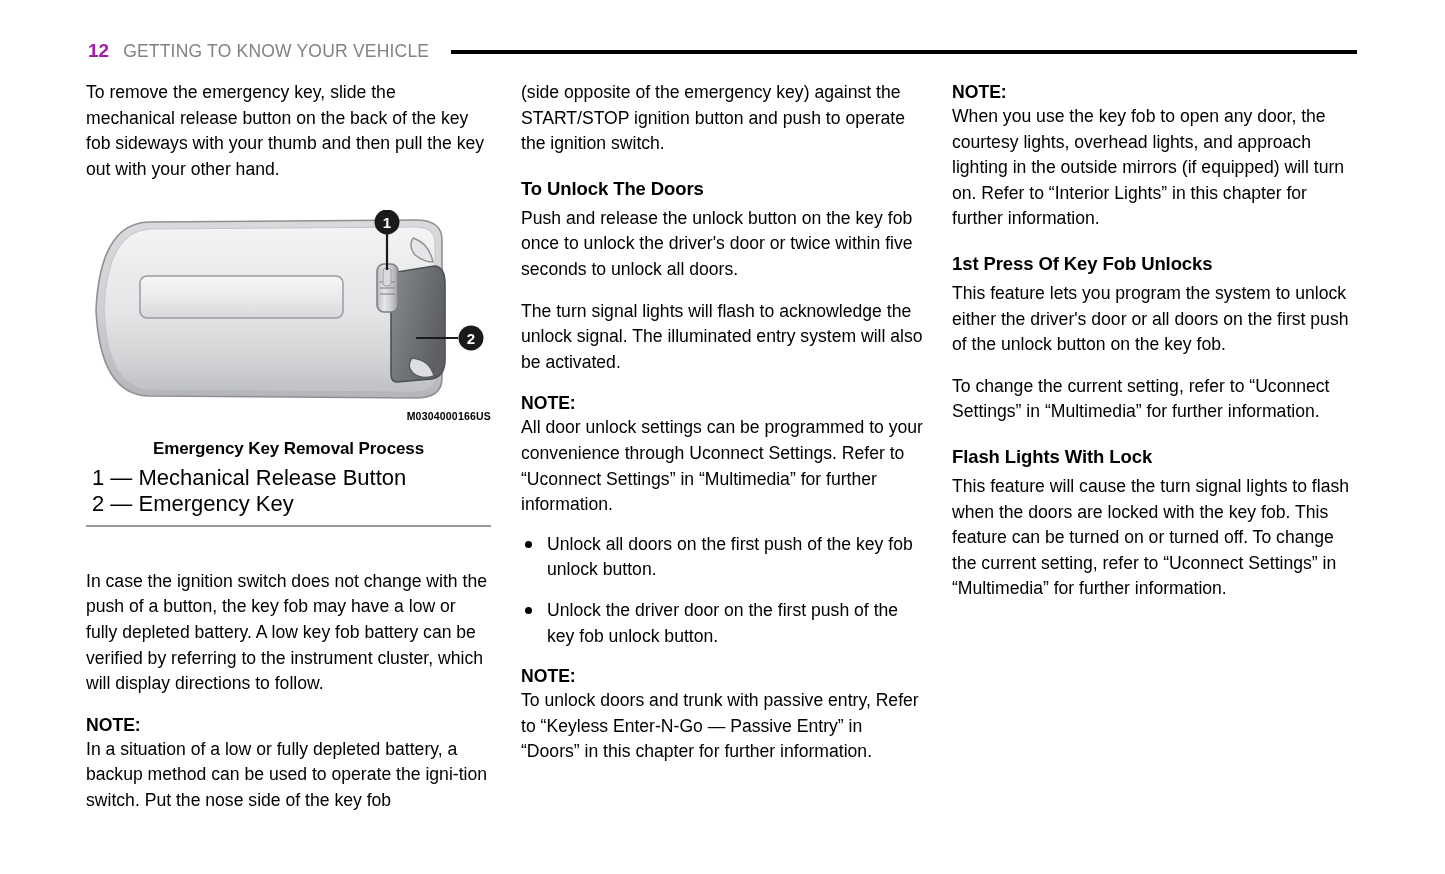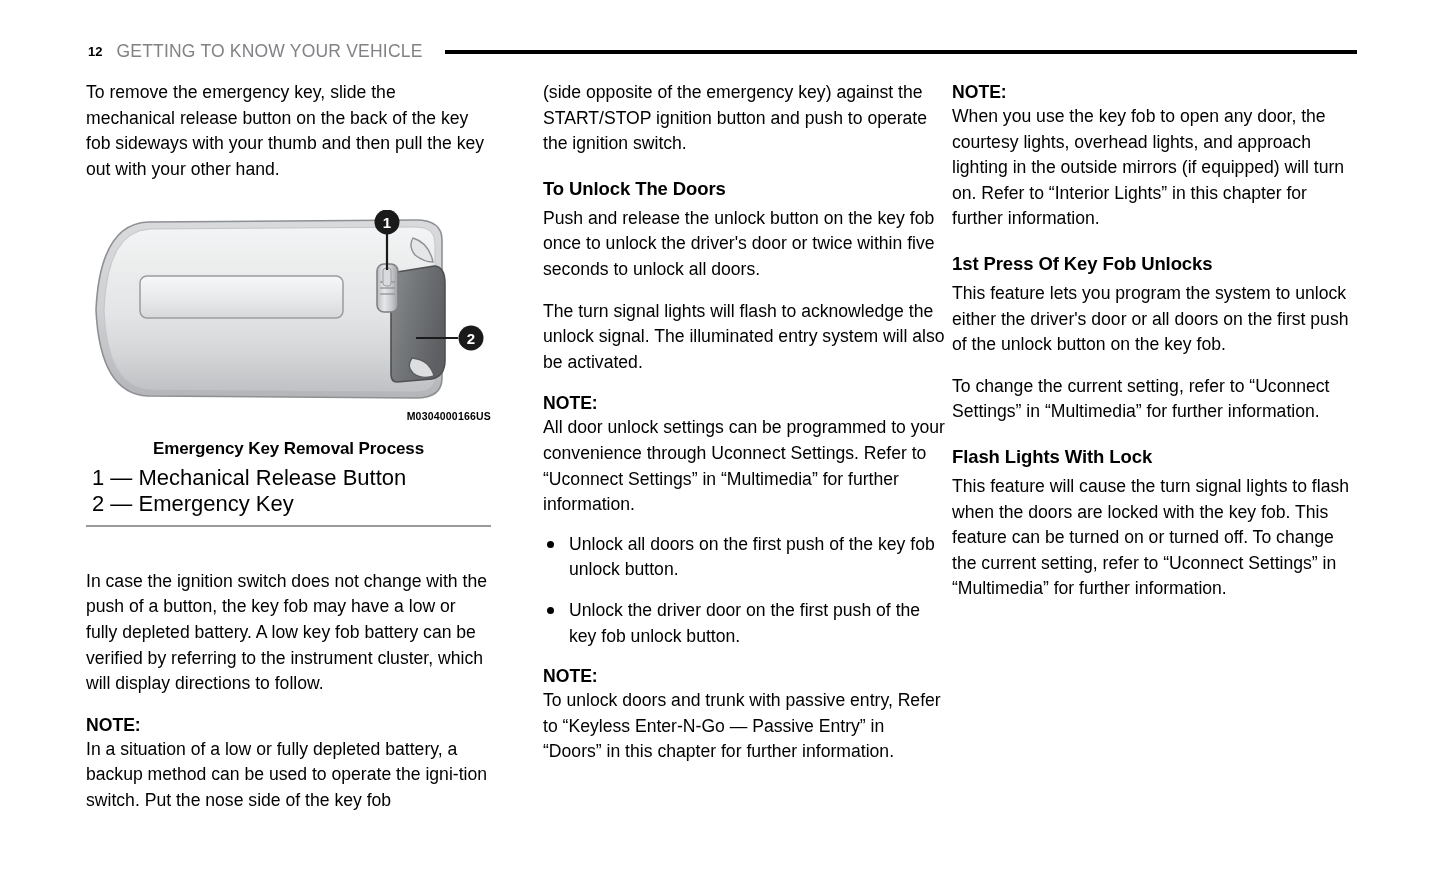--- a/index.html
+++ b/index.html
@@ -20,23 +20,23 @@
   .page-header {
     position: absolute;
     left: 88px;
     top: 38px;
     width: 1269px;
     height: 26px;
     display: flex;
     align-items: center;
   }
   .page-number {
-    font-size: 13px;
-    font-weight: bold;
-    color: #000000;
+    font-size: 19px;
+    font-weight: bold;
+    color: #a21caf;
     letter-spacing: 0px;
     margin-right: 14px;
   }
   .chapter-title {
     font-size: 17.5px;
     font-weight: normal;
     color: #808285;
     letter-spacing: 0.2px;
     white-space: nowrap;
   }
@@ -55,21 +55,21 @@
     top: 80px;
     width: 1445px;
     height: 790px;
   }
   .column {
     position: absolute;
     top: 0;
     width: 402px;
   }
   .col-1 { left: 86px; }
-  .col-2 { left: 543px; }
+  .col-2 { left: 521px; }
   .col-3 { left: 952px; }
 
   p.body-text {
     margin: 0 0 16px 0;
     font-size: 17.6px;
     line-height: 25.6px;
     color: #000000;
   }
 
   h2.section-heading {

